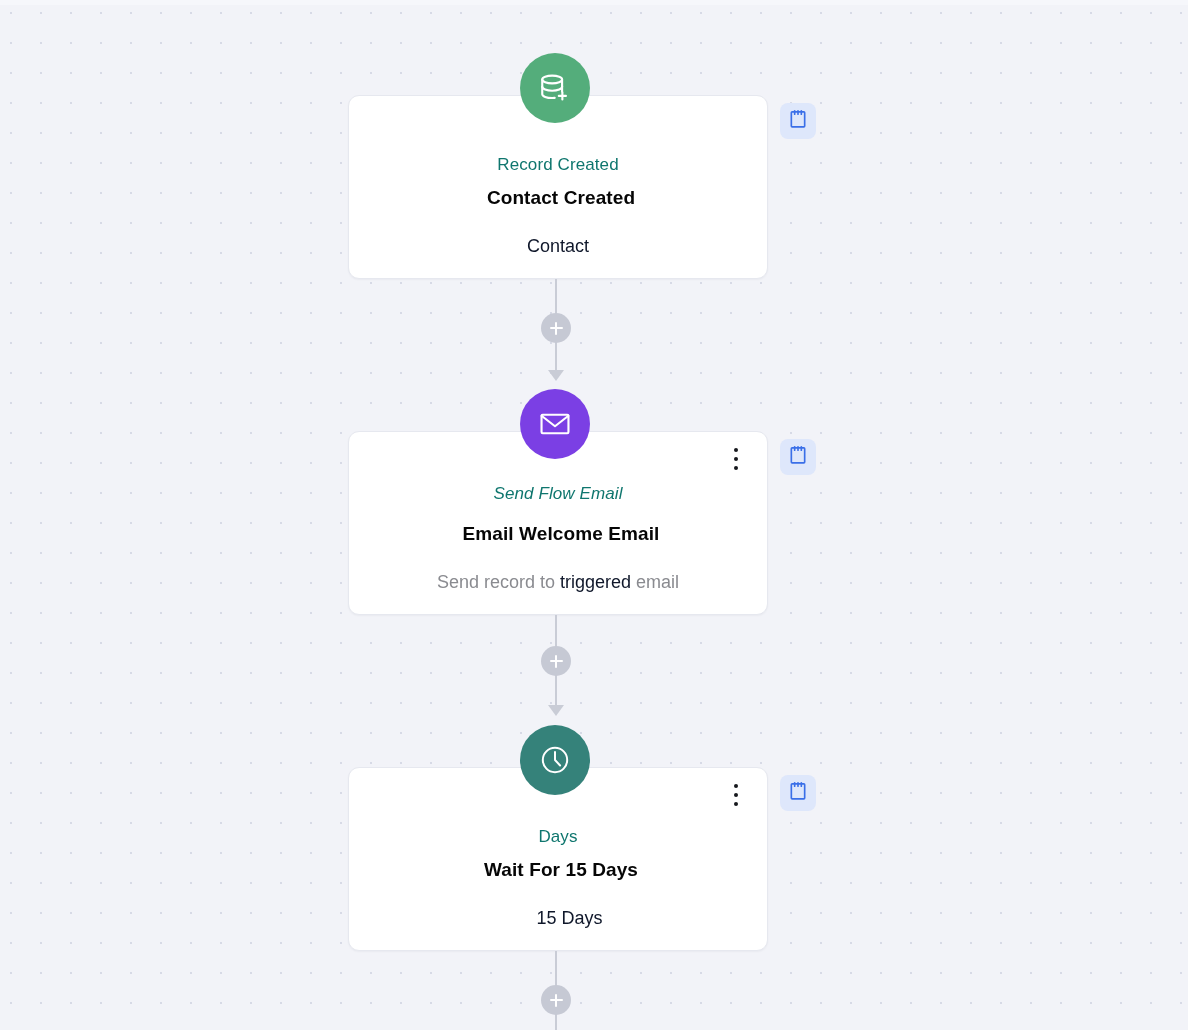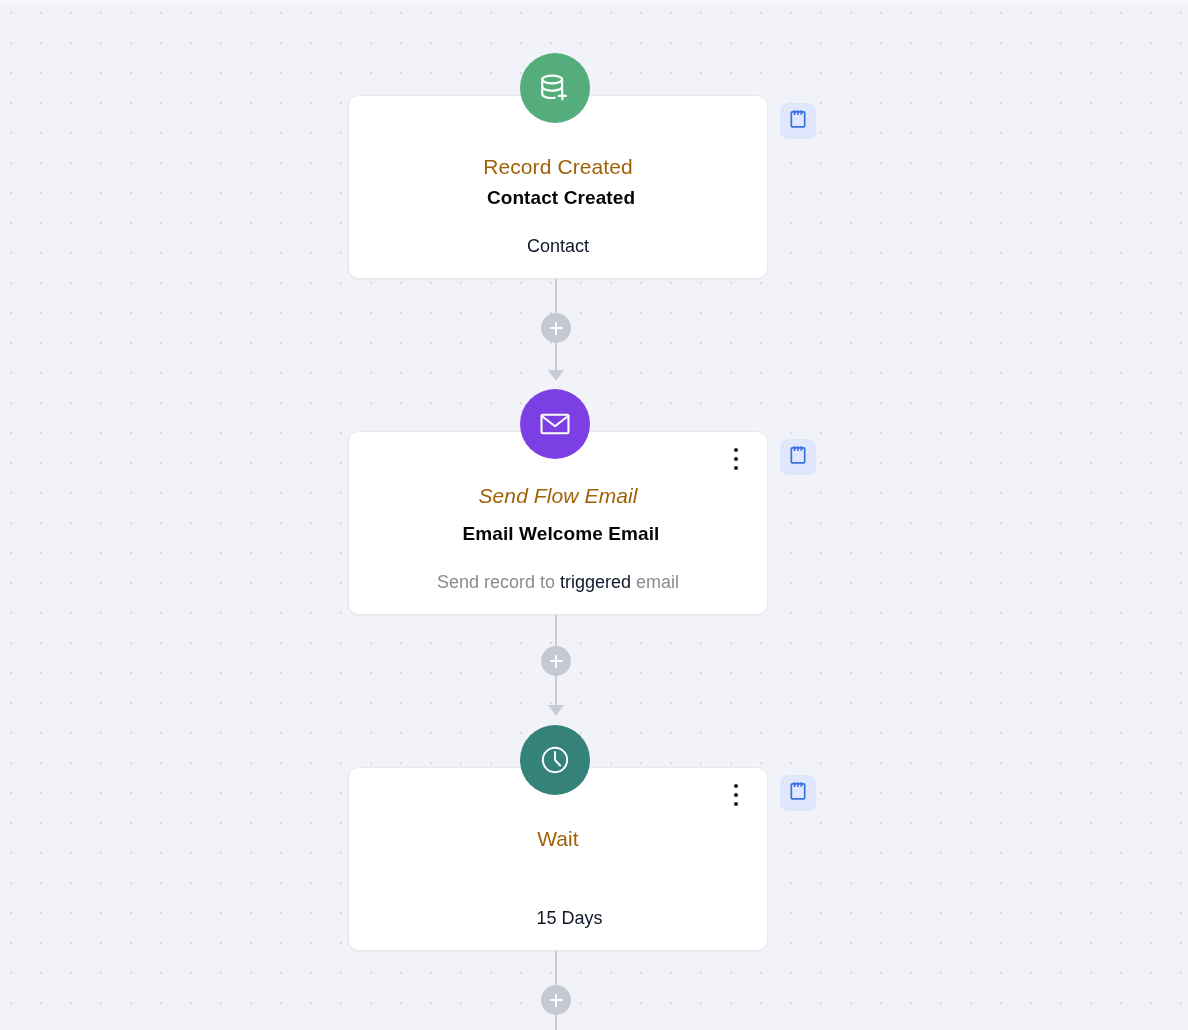--- a/index.html
+++ b/index.html
@@ -54,22 +54,22 @@
     height: 70px;
     border-radius: 50%;
     display: flex;
     align-items: center;
     justify-content: center;
     z-index: 5;
   }
   .node-icon svg { display: block; }
 
   .node-subtitle {
-    font-size: 21px;
-    color: #a16207;
+    font-size: 17px;
+    color: #0f766e;
     letter-spacing: .1px;
     line-height: 1;
   }
   .node-title {
     font-size: 19px;
     font-weight: bold;
     color: #060606;
     letter-spacing: .1px;
     line-height: 1;
     padding-left: 6px;
@@ -255,21 +255,22 @@
   </div>
 
   <div class="node">
 
     <div class="node-card" style="left:348px; top:767px; height:184px;">
       <div class="kebab" style="right:20px; top:14px;">
         <i></i>
         <i></i>
         <i></i>
       </div>
-      <div class="node-subtitle" style="position:absolute; left:0; right:0; top:60px;">Wait</div>
+      <div class="node-subtitle" style="position:absolute; left:0; right:0; top:60px;">Days</div>
+      <div class="node-title" style="position:absolute; left:0; right:0; top:92px;">Wait For 15 Days</div>
       <div style="position:absolute; left:0; right:0; top:141px;margin-left:23px;">
         <span class="node-link">15 Days</span>
       </div>
     </div>
 
     <div class="node-icon" style="left:520px; top:725px; background:#35827a;">
       <span>
         <svg width="34" height="34" viewBox="0 0 24 24" fill="none" stroke="#ffffff" stroke-width="1.4" stroke-linecap="round" stroke-linejoin="round">
           <circle cx="12" cy="12" r="8.6"></circle>
           <path d="M12 6.4 V12 L15.6 15.9"></path>

